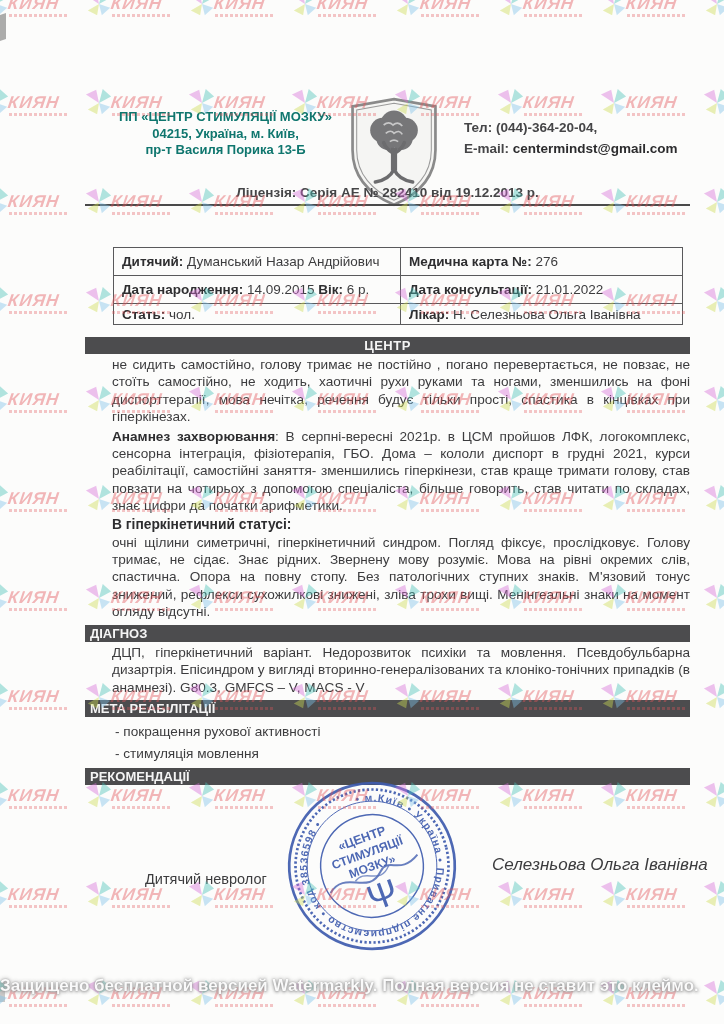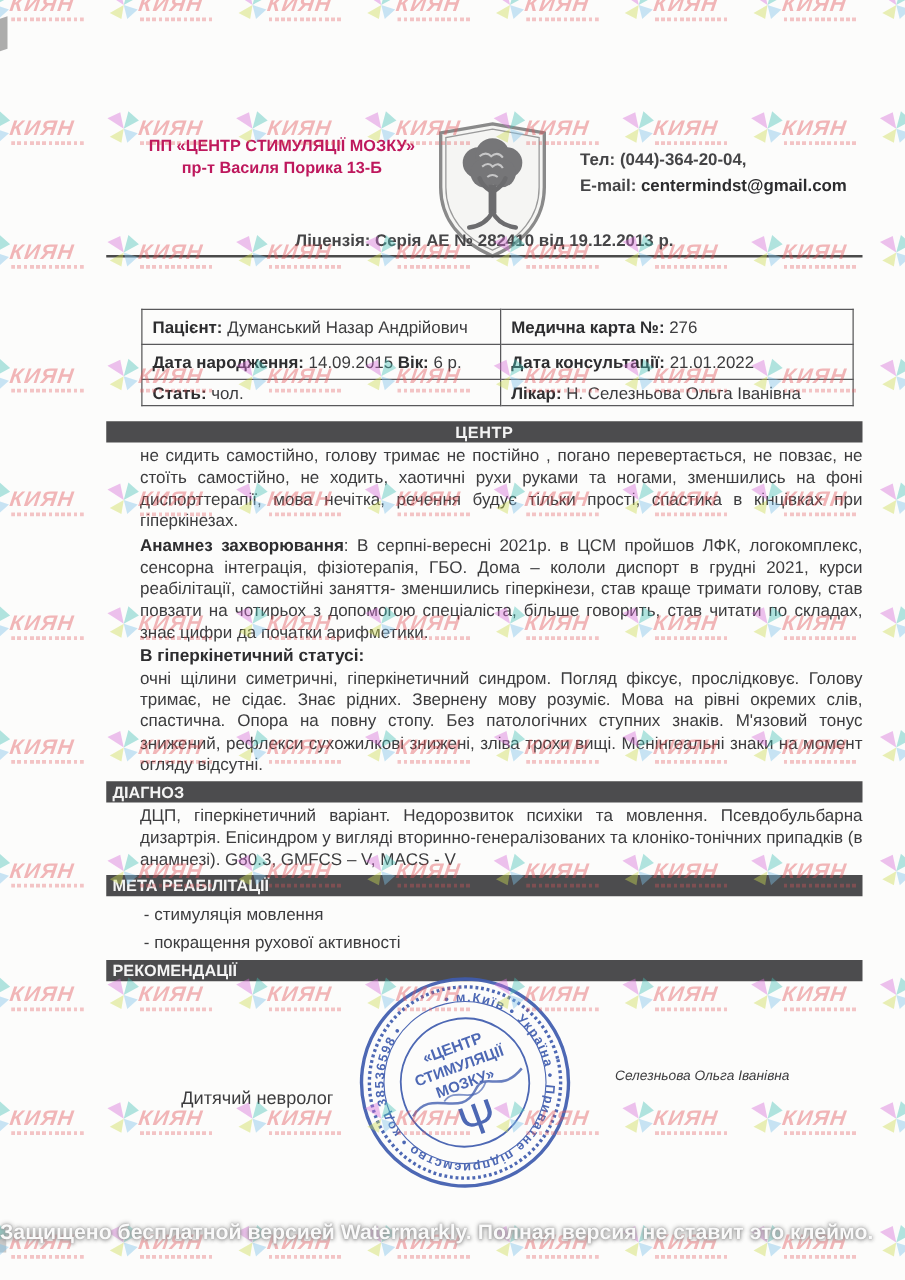--- a/index.html
+++ b/index.html
@@ -17,21 +17,21 @@
   }
   .page{position:absolute;inset:0;}
   
   .scan-mark{position:absolute;background:#6a6a6a;opacity:.55;z-index:4;}
   .scan-mark.tl{left:0;top:14px;width:6px;height:26px;transform:skewY(-20deg);}
   .scan-mark.bl{left:0;top:982px;width:5px;height:20px;opacity:.35;}
 
   
   .header{position:absolute;top:96px;left:85px;width:605px;display:flex;z-index:5;}
   .hdr-left{width:225px;margin-left:28px;padding-top:13px;text-align:center;
-    font-weight:bold;font-size:13px;line-height:16.5px;color:#be185d;}
+    font-weight:bold;font-size:13px;line-height:16.5px;color:#0f766e;}
   .hdr-shield{width:104px;margin-left:4px;flex:0 0 auto;}
   .hdr-right{margin-left:18px;padding-top:21px;font-weight:bold;font-size:13.5px;
     line-height:21px;color:#454547;white-space:nowrap;}
   .hdr-right .email-val{color:#2c2c2e;}
 
   .license{position:absolute;top:185px;left:85px;width:605px;text-align:center;
     font-weight:bold;font-size:13.5px;color:#454547;padding-bottom:4px;
     border-bottom:2px solid #4a4a4a;z-index:5;}
 
   
@@ -52,21 +52,21 @@
     color:#3c3c3e;}
   .para b{color:#2d2d2f;}
   .lead-label{margin:1px 0 0 27px;font-size:13.8px;font-weight:bold;color:#2d2d2f;}
   .bar.mt{margin-top:4px;}
   .goal-list .list-item{margin:7px 0 7px 30px;font-size:13.6px;color:#3c3c3e;}
   .rec-list .list-item{margin:10px 0 21px 30px;font-size:13.6px;color:#3c3c3e;}
 
   
   .sig-role{position:absolute;left:145px;top:871px;font-size:14.5px;
     color:#3c3c3e;z-index:5;}
-  .sig-name{position:absolute;left:492px;top:855px;font-style:italic;font-size:11px;
+  .sig-name{position:absolute;left:492px;top:855px;font-style:italic;font-size:17px;
     color:#3c3c3e;z-index:5;}
   .stamp{position:absolute;left:282px;top:776px;width:180px;height:180px;z-index:6;
     opacity:.92;}
 
   
   .wm-layer{position:absolute;inset:0;z-index:20;pointer-events:none;}
   .wm-tile{position:absolute;width:100px;height:42px;opacity:.42;}
   .wm-tile svg{position:absolute;left:0;top:0;}
   .wm-text{position:absolute;left:26px;top:6px;font-size:17px;font-weight:bold;
     font-style:italic;color:var(--wm-red);letter-spacing:1px;transform:skewX(-8deg);}
@@ -84,20 +84,21 @@
 <body>
 
 <div class="page">
 
   <div class="scan-mark tl"></div>
   <div class="scan-mark bl"></div>
 
   <div class="header">
     <div class="hdr-left">
       <div>ПП «ЦЕНТР СТИМУЛЯЦІЇ МОЗКУ»</div>
+      <div>04215, Україна, м. Київ,</div>
       <div>пр-т Василя Порика 13-Б</div>
     </div>
     <div class="hdr-shield">
       <svg viewBox="0 0 100 110" width="104" height="114">
         <path d="M50 3 L90 10 V52 C90 78 73 95 50 105 C27 95 10 78 10 52 V10 Z" fill="#f5f5f3" stroke="#8a8a8a" stroke-width="2.6"></path>
         <path d="M50 7 L86 13.5 V52 C86 75.5 70.5 91.5 50 100.5 C29.5 91.5 14 75.5 14 52 V13.5 Z" fill="none" stroke="#9a9a9a" stroke-width="1"></path>
         <g fill="#767678">
           <circle cx="39" cy="33" r="12"></circle>
             <circle cx="50" cy="27" r="13"></circle>
           <circle cx="61" cy="33" r="12"></circle>
@@ -126,21 +127,21 @@
       </div>
     </div>
   </div>
 
   <div class="license">Ліцензія: Серія АЕ № 282410 від 19.12.2013 р.</div>
 
   <table class="ptable">
     <tbody>
         <tr>
       <td class="c1">
-        <b>Пацієнт:</b>
+        <b>Дитячий:</b>
         <span>Думанський Назар Андрійович</span>
       </td>
       <td>
         <b>Медична карта №:</b>
         <span>276</span>
       </td>
     </tr>
     <tr>
       <td class="c1">
         <b>Дата народження:</b>
@@ -175,22 +176,22 @@
     </div>
 
     <div class="lead-label">В гіперкінетичний статусі:</div>
     <div class="para">очні щілини симетричні, гіперкінетичний синдром. Погляд фіксує, прослідковує. Голову тримає, не сідає. Знає рідних. Звернену мову розуміє. Мова на рівні окремих слів, спастична. Опора на повну стопу. Без патологічних ступних знаків. М'язовий тонус знижений, рефлекси сухожилкові знижені, зліва трохи вищі. Менінгеальні знаки на момент огляду відсутні.</div>
 
     <div class="bar left mt">ДІАГНОЗ</div>
     <div class="para">ДЦП, гіперкінетичний варіант. Недорозвиток психіки та мовлення. Псевдобульбарна дизартрія. Епісиндром у вигляді вторинно-генералізованих та клоніко-тонічних припадків (в анамнезі). G80.3, GMFCS – V, MACS - V</div>
 
     <div class="bar left mt">МЕТА РЕАБІЛІТАЦІЇ</div>
     <div class="goal-list">
+        <div class="list-item">- покращення рухової активності</div>
         <div class="list-item">- стимуляція мовлення</div>
-        <div class="list-item">- покращення рухової активності</div>
       </div>
 
     <div class="bar left">РЕКОМЕНДАЦІЇ</div>
   </div>
 
   <div class="sig-role">Дитячий невролог</div>
   <div class="sig-name">Селезньова Ольга Іванівна</div>
 
   <div class="stamp">
     <svg viewBox="0 0 200 200" width="180" height="180">

